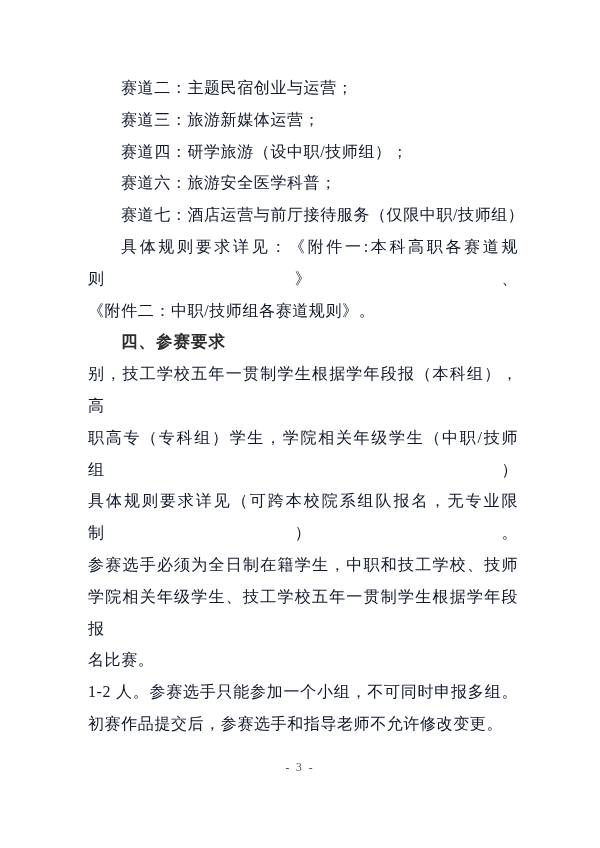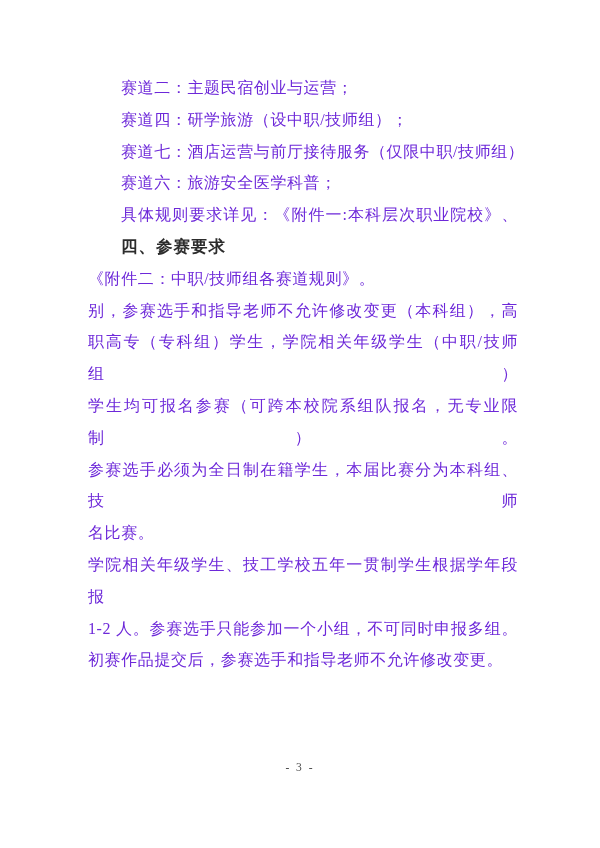--- a/index.html
+++ b/index.html
@@ -23,21 +23,21 @@
   .content {
     position: absolute;
     left: 88px;
     top: 72px;
     width: 430px;
   }
   .line {
     font-size: 16px;
     line-height: 31.8px;
     letter-spacing: 0.6px;
-    color: #6d28d9;
+    color: #0f172a;
     white-space: nowrap;
   }
   .indent { padding-left: 33px; }
   
   .just {
     white-space: normal;
     text-align: justify;
     text-align-last: justify;
   }
   .just.indent { padding-left: 0; text-indent: 33px; }
@@ -59,35 +59,36 @@
     color: #4a4a4a;
   }
 </style>
 </head>
 <body>
 
 <div class="page">
   <div class="content">
 
     <div class="line indent">赛道二：主题民宿创业与运营；</div>
+    <div class="line indent">赛道三：旅游新媒体运营；</div>
     <div class="line indent">赛道四：研学旅游（设中职/技师组）；</div>
+    <div class="line indent">赛道六：旅游安全医学科普；</div>
     <div class="line indent">赛道七：酒店运营与前厅接待服务（仅限中职/技师组）</div>
-    <div class="line indent">赛道六：旅游安全医学科普；</div>
 
-    <div class="line just indent">具体规则要求详见：《附件一:本科层次职业院校》、</div>
+    <div class="line just indent">具体规则要求详见：《附件一:本科高职各赛道规则》、</div>
+    <div class="line">《附件二：中职/技师组各赛道规则》。</div>
+
     <div class="line indent h">四、参赛要求</div>
 
-    <div class="line">《附件二：中职/技师组各赛道规则》。</div>
-
-    <div class="line just">别，参赛选手和指导老师不允许修改变更（本科组），高</div>
+    <div class="line just">别，技工学校五年一贯制学生根据学年段报（本科组），高</div>
     <div class="line just">职高专（专科组）学生，学院相关年级学生（中职/技师组）</div>
-    <div class="line just">学生均可报名参赛（可跨本校院系组队报名，无专业限制）。</div>
-    <div class="line just">参赛选手必须为全日制在籍学生，本届比赛分为本科组、技师</div>
+    <div class="line just">具体规则要求详见（可跨本校院系组队报名，无专业限制）。</div>
+    <div class="line just">参赛选手必须为全日制在籍学生，中职和技工学校、技师</div>
+    <div class="line just">学院相关年级学生、技工学校五年一贯制学生根据学年段报</div>
     <div class="line">名比赛。</div>
-    <div class="line just">学院相关年级学生、技工学校五年一贯制学生根据学年段报</div>
 
     <div class="line just">1-2 人。参赛选手只能参加一个小组，不可同时申报多组。</div>
     <div class="line">初赛作品提交后，参赛选手和指导老师不允许修改变更。</div>
 
   </div>
 
   <div class="footer">- 3 -</div>
 </div>
 
 </body></html>

